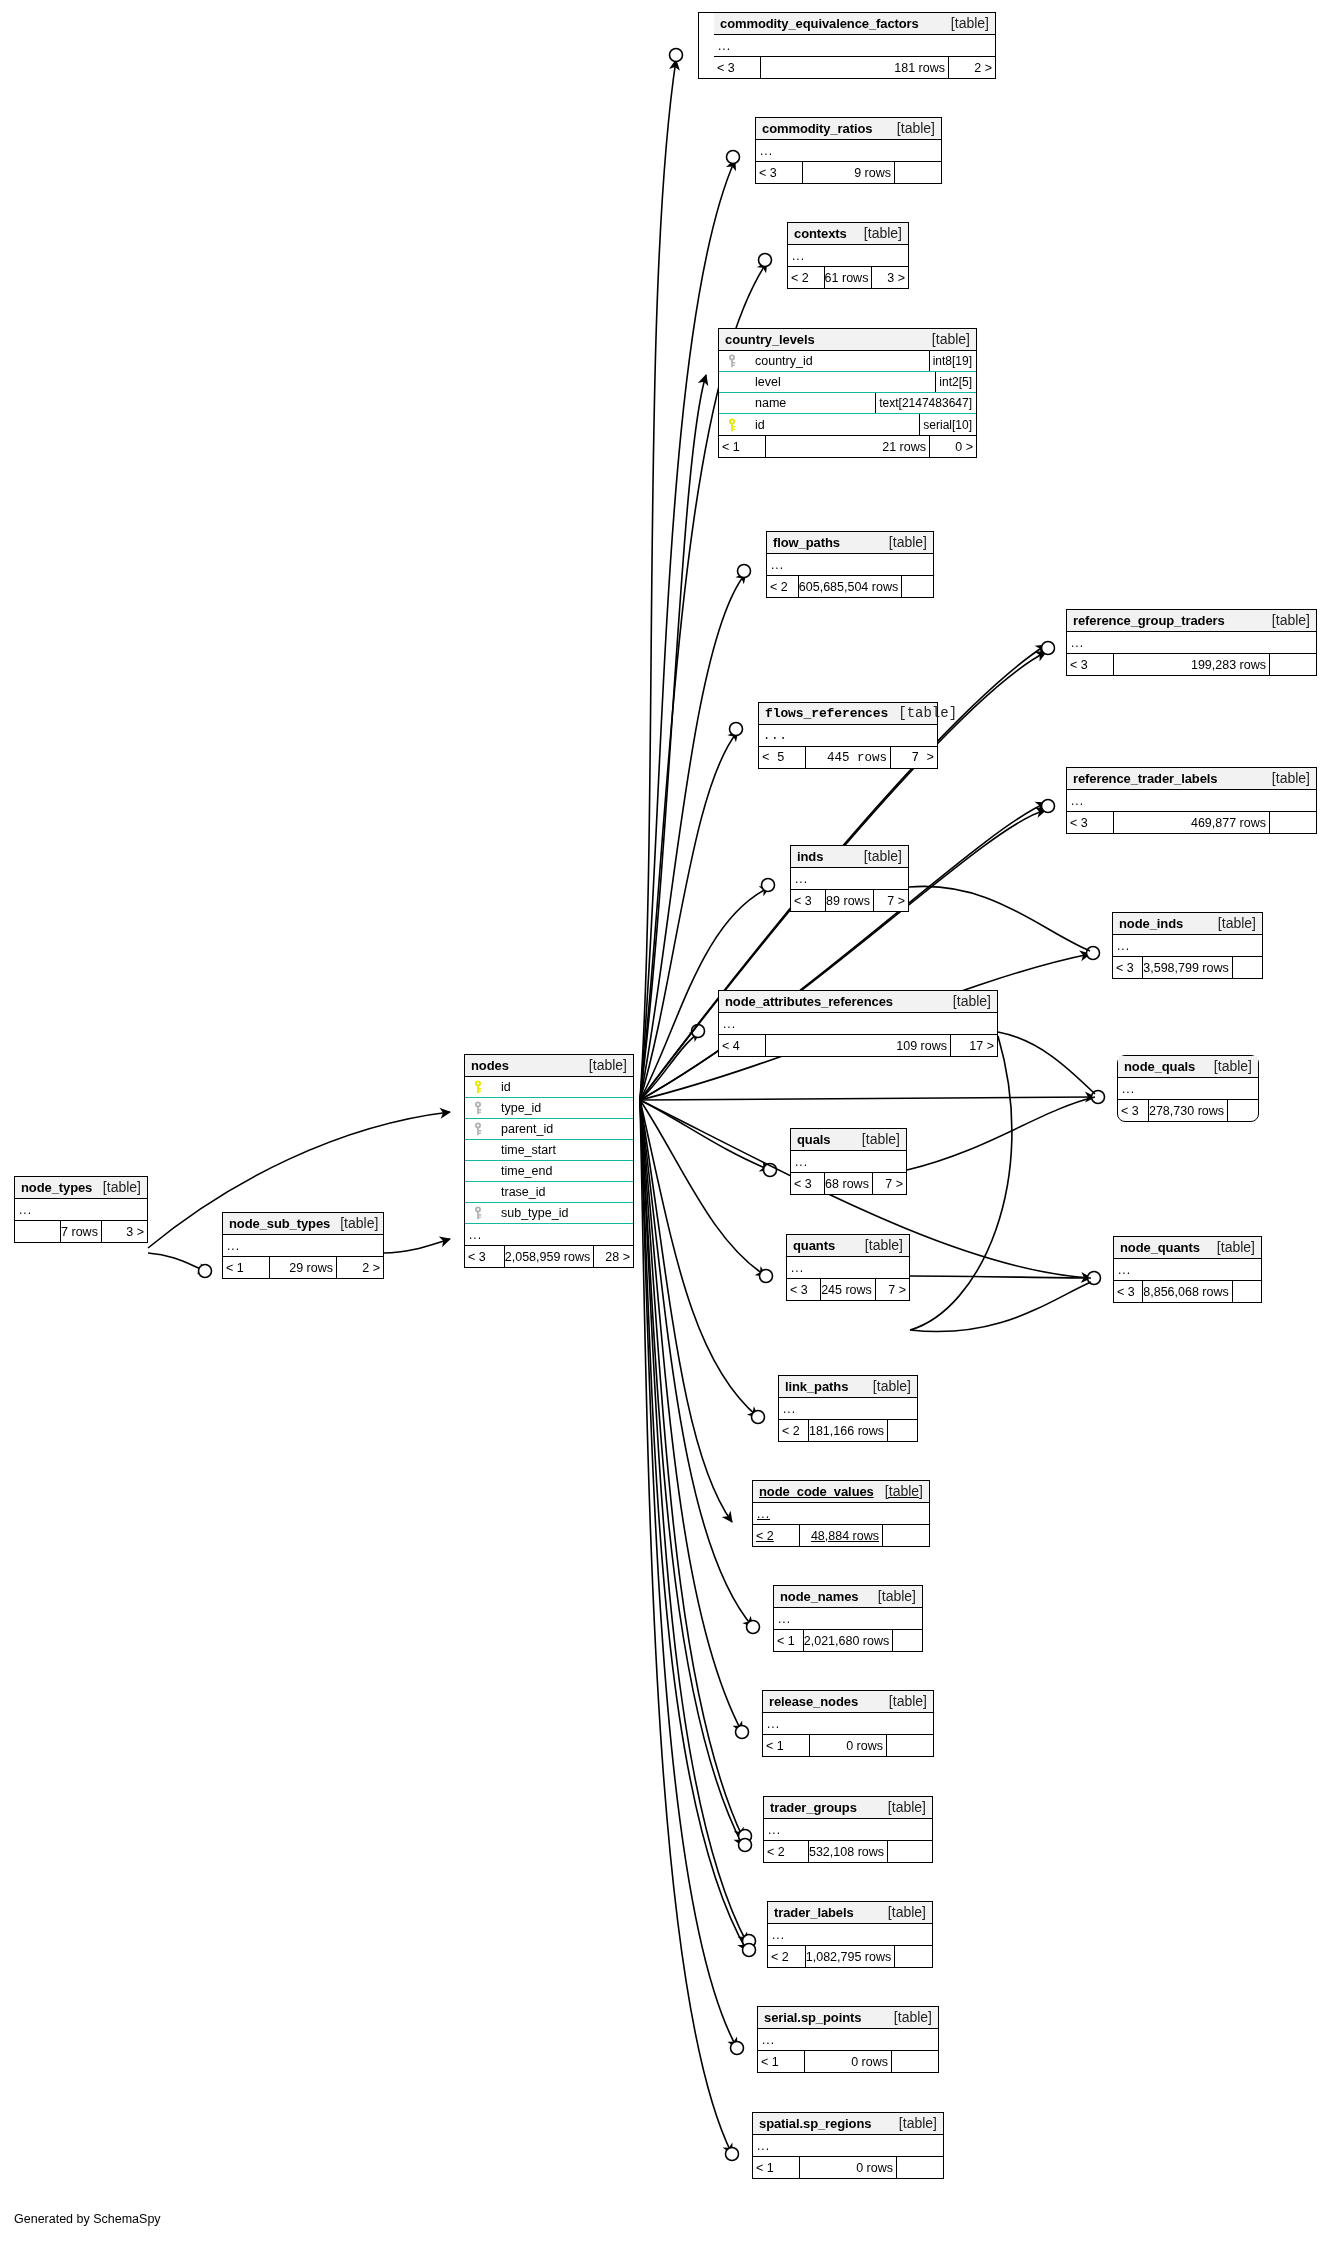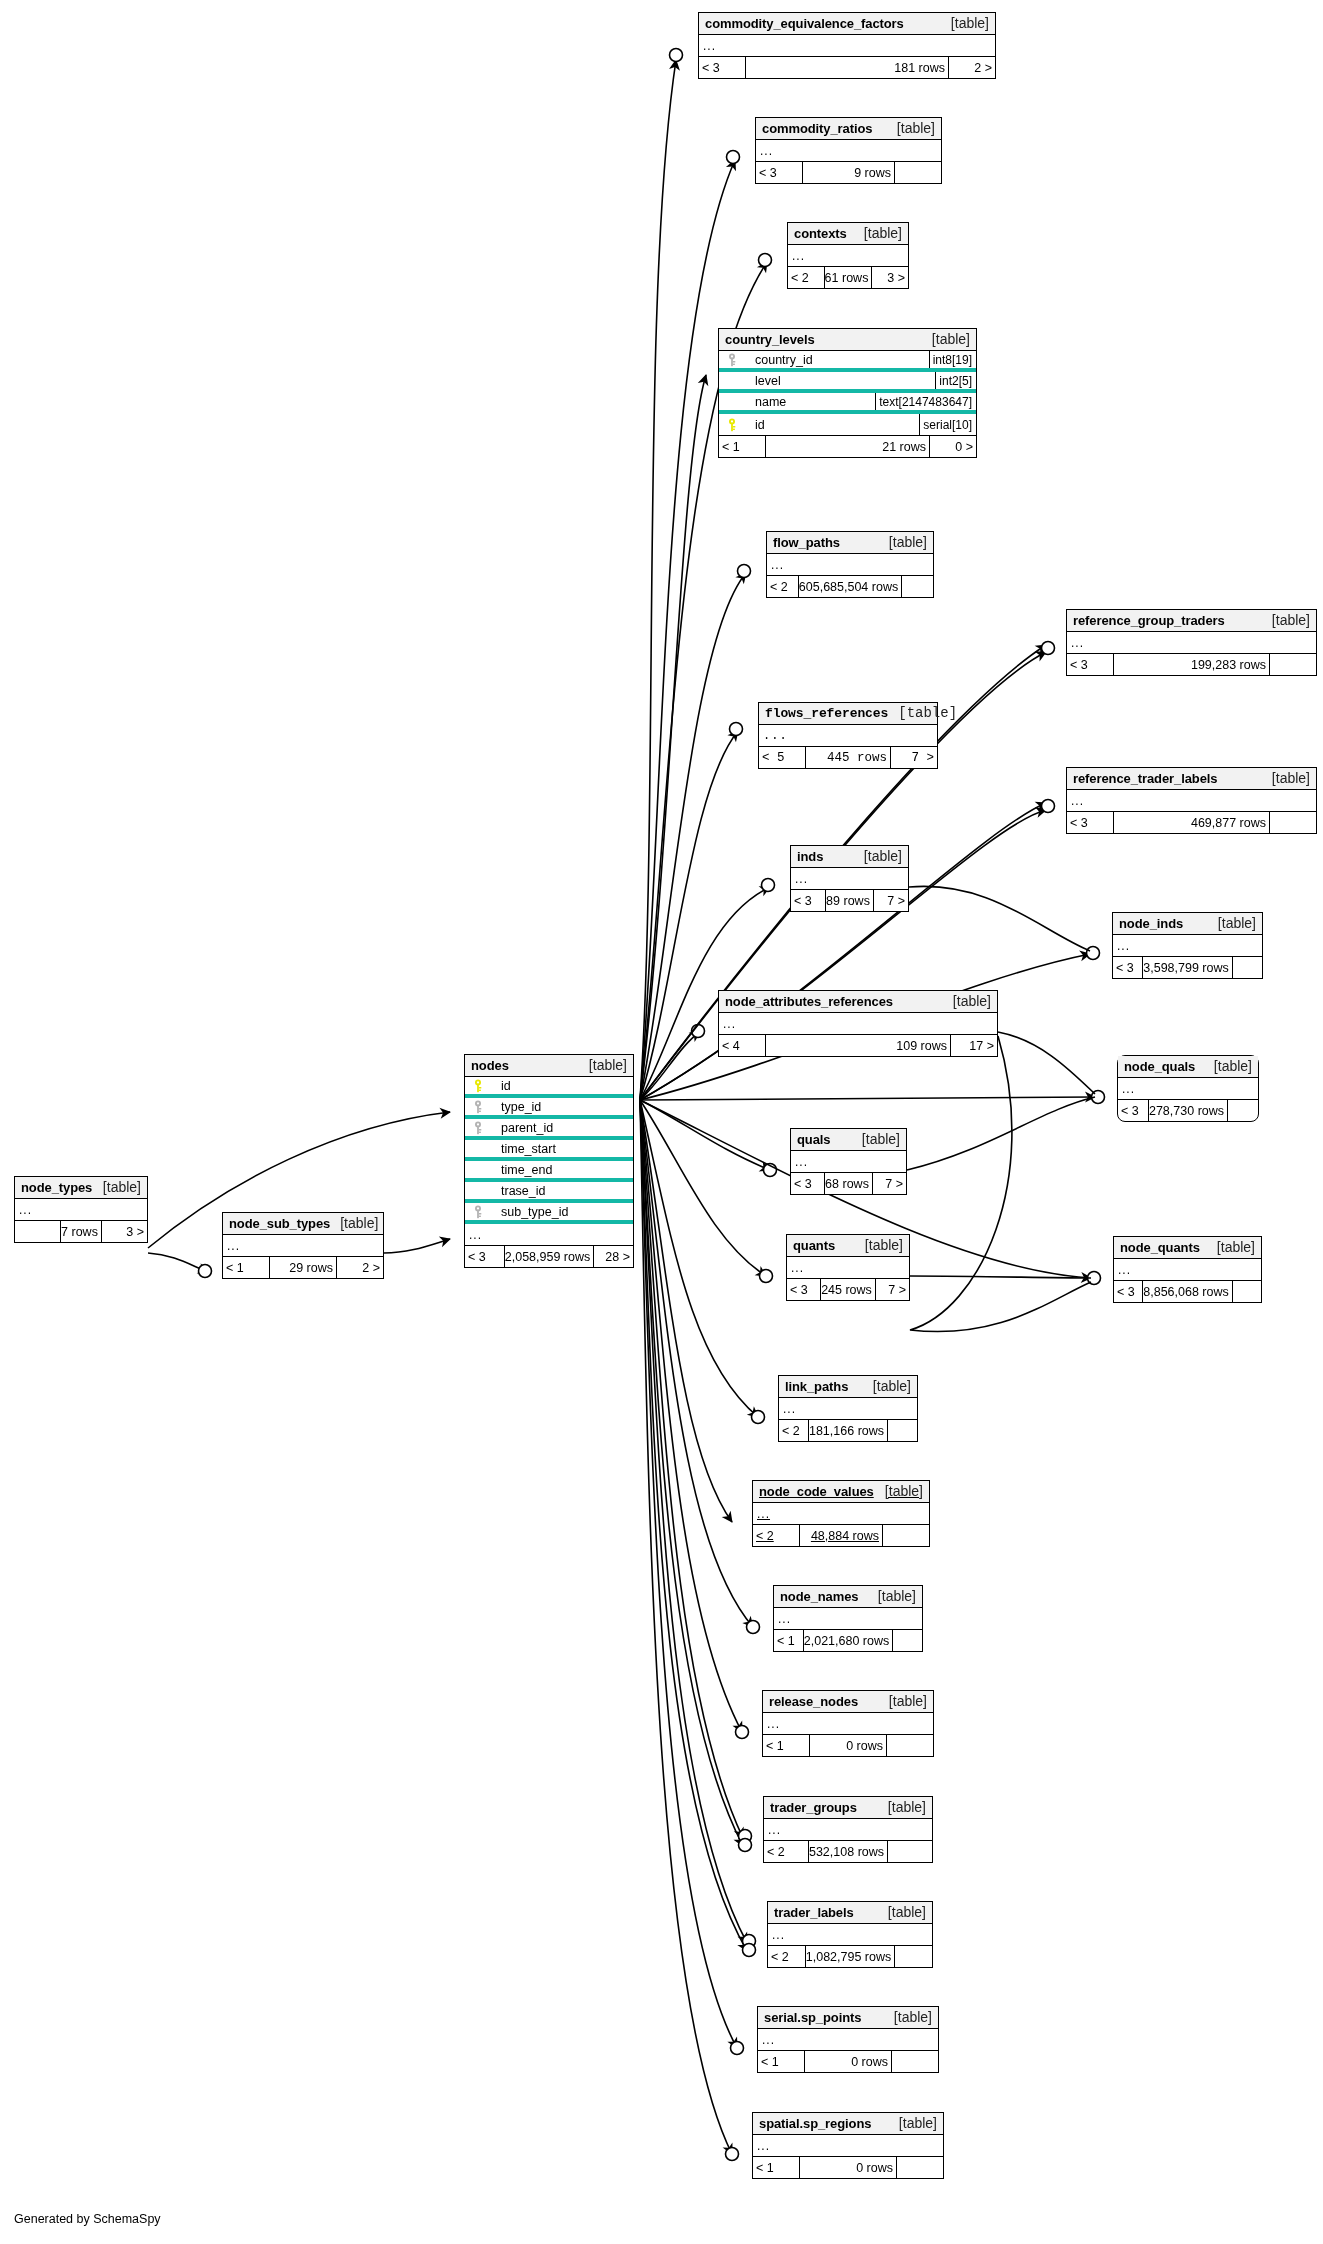--- a/index.html
+++ b/index.html
@@ -66,21 +66,21 @@
     padding: 0 0 3px 4px;
     font-size: 12px;
     color: #000000;
     letter-spacing: 1px;
   }
   .col-row {
     display: flex;
     align-items: center;
     height: 21px;
     box-sizing: border-box;
-    border-bottom: 4px solid #14b8a6;
+    border-bottom: 1px solid #14b8a6;
   }
   .col-row:last-child { border-bottom: none; }
   .col-left {
     display: flex;
     align-items: center;
     flex: 1 1 auto;
     padding-left: 4px;
     overflow: hidden;
   }
   .col-type {
@@ -247,21 +247,21 @@
       <path d="M148,1253 C 175,1255 190,1265 208,1272" marker-end="url(#crow)"></path>
       <circle cx="205" cy="1271" r="6.5" fill="#ffffff" stroke="#000000" stroke-width="1.6"></circle>
 
       <path d="M148,1248 C 230,1180 340,1125 450,1112" marker-end="url(#crow)"></path>
 
       <path d="M384,1253 C 410,1253 430,1245 450,1239" marker-end="url(#crow)"></path>
     </g>
   </svg>
 
   <div id="tables-layer">
-      <div class="table-node" style="left: 698px; top: 12px; width: 298px;">
+      <div class="table-node" style="left: 698px; top: 12px; width: 298px; padding-left: 15px;">
         <div class="tbl-title">
           <span class="tbl-name">commodity_equivalence_factors</span>
           <span class="tbl-kind">[table]</span>
         </div>
         <div class="tbl-body">
           <div class="tbl-ellipsis">...</div>
         </div>
         <div class="tbl-foot">
           <span class="foot-l" style="width:46px;">&lt; 3</span>
           <span class="foot-c">181 rows</span>

